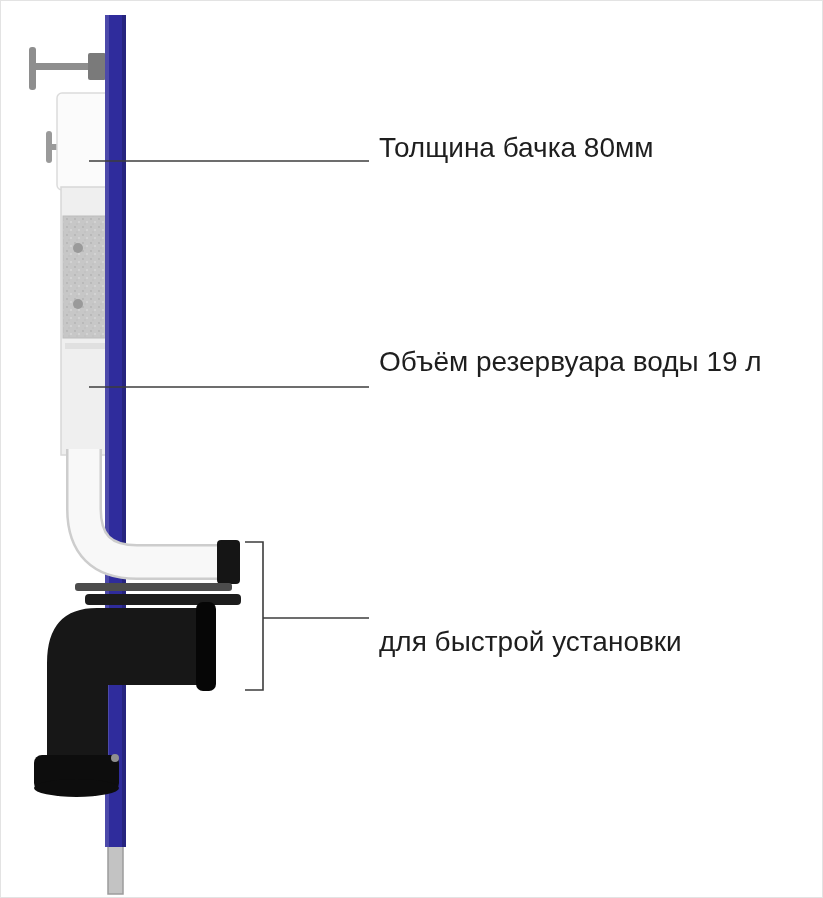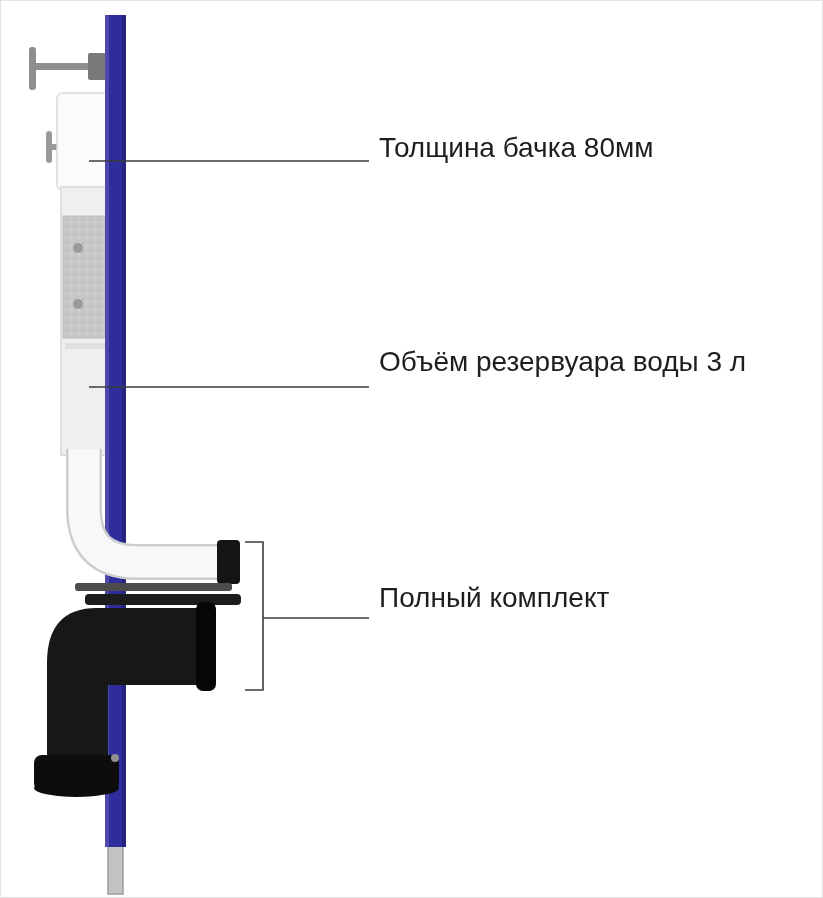--- a/index.html
+++ b/index.html
@@ -96,17 +96,17 @@
     <g stroke="#3c3c3c" stroke-width="1.6" fill="none">
       <line x1="88" y1="160" x2="368" y2="160"></line>
       <line x1="88" y1="386" x2="368" y2="386"></line>
       <path d="M244,541 L262,541 L262,689 L244,689"></path>
       <line x1="262" y1="617" x2="368" y2="617"></line>
     </g>
   </svg>
 
   <div class="label" style="left:378px; top:130px">Толщина бачка 80мм</div>
 
-  <div class="label" style="left:378px; top:344px">Объём резервуара воды 3 л</div>
+  <div class="label" style="left:378px; top:344px">Объём резервуара воды 19 л</div>
 
-  <div class="label" style="left:378px; top:580px">Полный комплект</div>
+  <div class="label" style="left:378px; top:624px">для быстрой установки</div>
 
 </div>
 
 </body></html>

